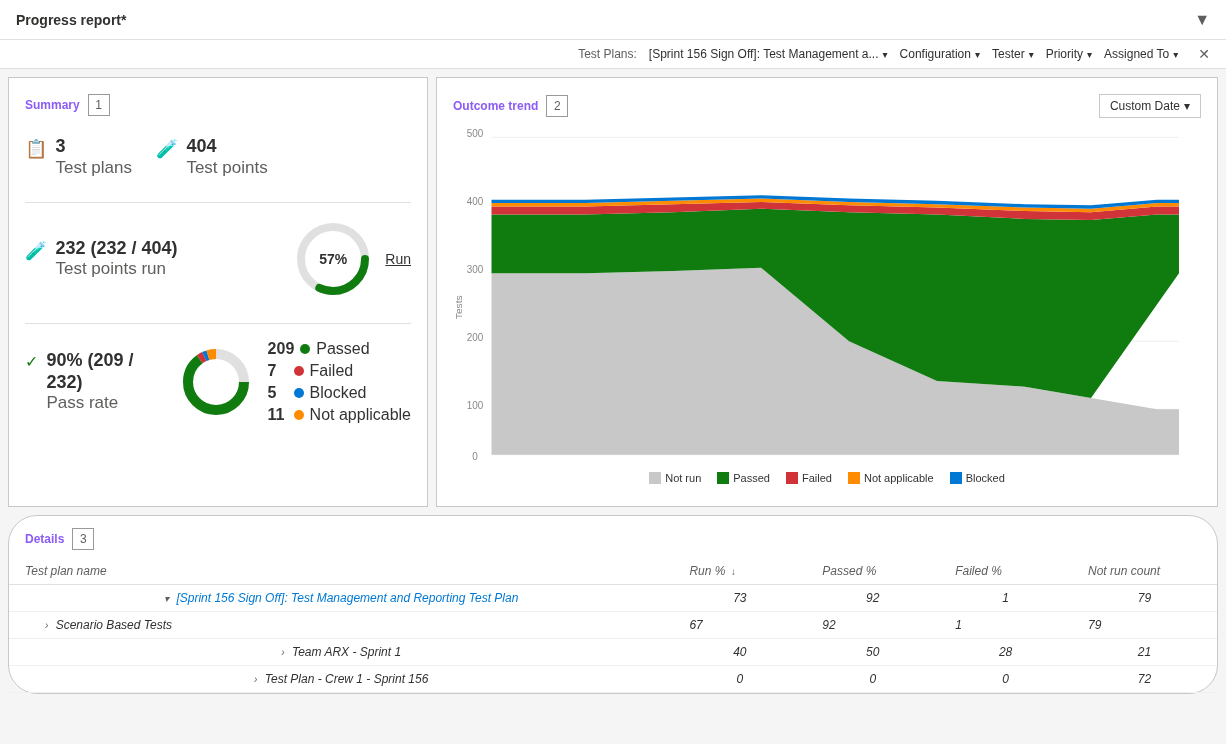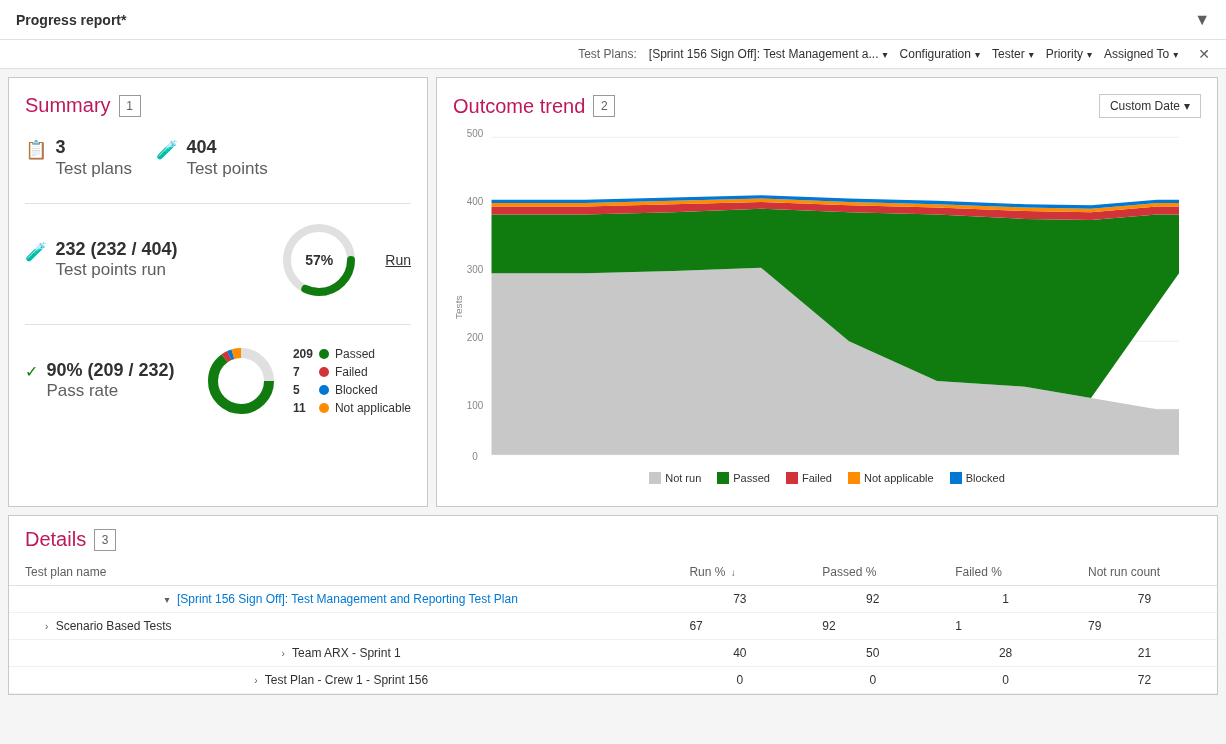--- a/index.html
+++ b/index.html
@@ -29,56 +29,56 @@
     }
 
     .top-row { display: flex; gap: 8px; height: 430px; }
 
     .panel {
       background: #fff; border: 1px solid #c8c8c8;
     }
 
     .summary-panel { width: 420px; flex-shrink: 0; padding: 16px; }
     .outcome-panel { flex: 1; padding: 16px; }
-    .details-panel { padding: 0; }
+    .details-panel { padding: 0; border-radius: 29px; }
 
     .panel-header { display: flex; align-items: center; gap: 8px; margin-bottom: 20px; }
-    .panel-title { font-size: 20px; font-weight: 400; color: #be185d; }
+    .panel-title { font-size: 12px; font-weight: 700; color: #8b5cf6; }
     .panel-number {
       display: inline-flex; align-items: center; justify-content: center;
       width: 22px; height: 22px; border: 1px solid #999; font-size: 12px;
       color: #605e5c;
     }
 
     .summary-row { display: flex; align-items: flex-start; gap: 24px; margin-bottom: 24px; }
     .summary-item { display: flex; align-items: flex-start; gap: 8px; }
     .summary-icon { font-size: 18px; color: #605e5c; margin-top: 2px; }
     .summary-value { font-size: 18px; font-weight: 600; color: #323130; line-height: 1.2; }
     .summary-label { font-size: 17px; color: #605e5c; }
 
     .divider { border: none; border-top: 1px solid #e0e0e0; margin: 0 0 16px 0; }
 
     .run-row { display: flex; align-items: center; gap: 20px; margin-bottom: 24px; }
     .run-info { flex: 1; }
-    .run-circle-container { display: flex; align-items: center; gap: 26px; text-decoration: underline; }
+    .run-circle-container { display: flex; align-items: center; gap: 12px; text-decoration: underline; }
     .run-label-text { font-size: 14px; color: #323130; }
 
     .circle-chart {
       width: 80px; height: 80px; position: relative;
     }
     .circle-chart svg { width: 80px; height: 80px; }
     .circle-label {
       position: absolute; top: 50%; left: 50%; transform: translate(-50%, -50%);
       font-size: 14px; font-weight: 600; color: #323130;
     }
 
     .pass-row { display: flex; align-items: center; gap: 20px; }
     .pass-donut-container { display: flex; align-items: center; gap: 12px; }
     .pass-legend { display: flex; flex-direction: column; gap: 4px; }
-    .legend-item { display: flex; align-items: center; gap: 6px; font-size: 12px; }
+    .legend-item { display: flex; align-items: center; gap: 6px; font-size: 16px; }
     .legend-dot { width: 10px; height: 10px; border-radius: 50%; }
     .legend-count { font-weight: 600; min-width: 20px; }
 
     
     .outcome-header { display: flex; align-items: center; justify-content: space-between; margin-bottom: 8px; }
     .custom-date-btn {
       display: flex; align-items: center; gap: 4px;
       border: 1px solid #c8c8c8; padding: 4px 10px; font-size: 12px;
       cursor: pointer; background: #fff; color: #323130;
     }
@@ -86,21 +86,21 @@
     .chart-area svg { width: 100%; height: 100%; }
 
     .chart-legend {
       display: flex; align-items: center; justify-content: center;
       gap: 16px; margin-top: 6px; font-size: 11px;
     }
     .legend-swatch { width: 12px; height: 12px; display: inline-block; }
 
     
     .details-header { display: flex; align-items: center; gap: 8px; padding: 12px 16px 8px; }
-    .details-table { width: 100%; border-collapse: collapse; }
+    .details-table { width: 100%; border-collapse: collapse; font-style: italic; }
     .details-table th {
       text-align: left; font-size: 12px; font-weight: 400; color: #605e5c;
       padding: 6px 16px; border-bottom: 1px solid #e0e0e0;
     }
     .details-table td {
       padding: 6px 16px; border-bottom: 1px solid #f0f0f0;
       font-size: 12px; color: #323130;
     }
 
     .row-main td { font-weight: 400; text-align: center; }

